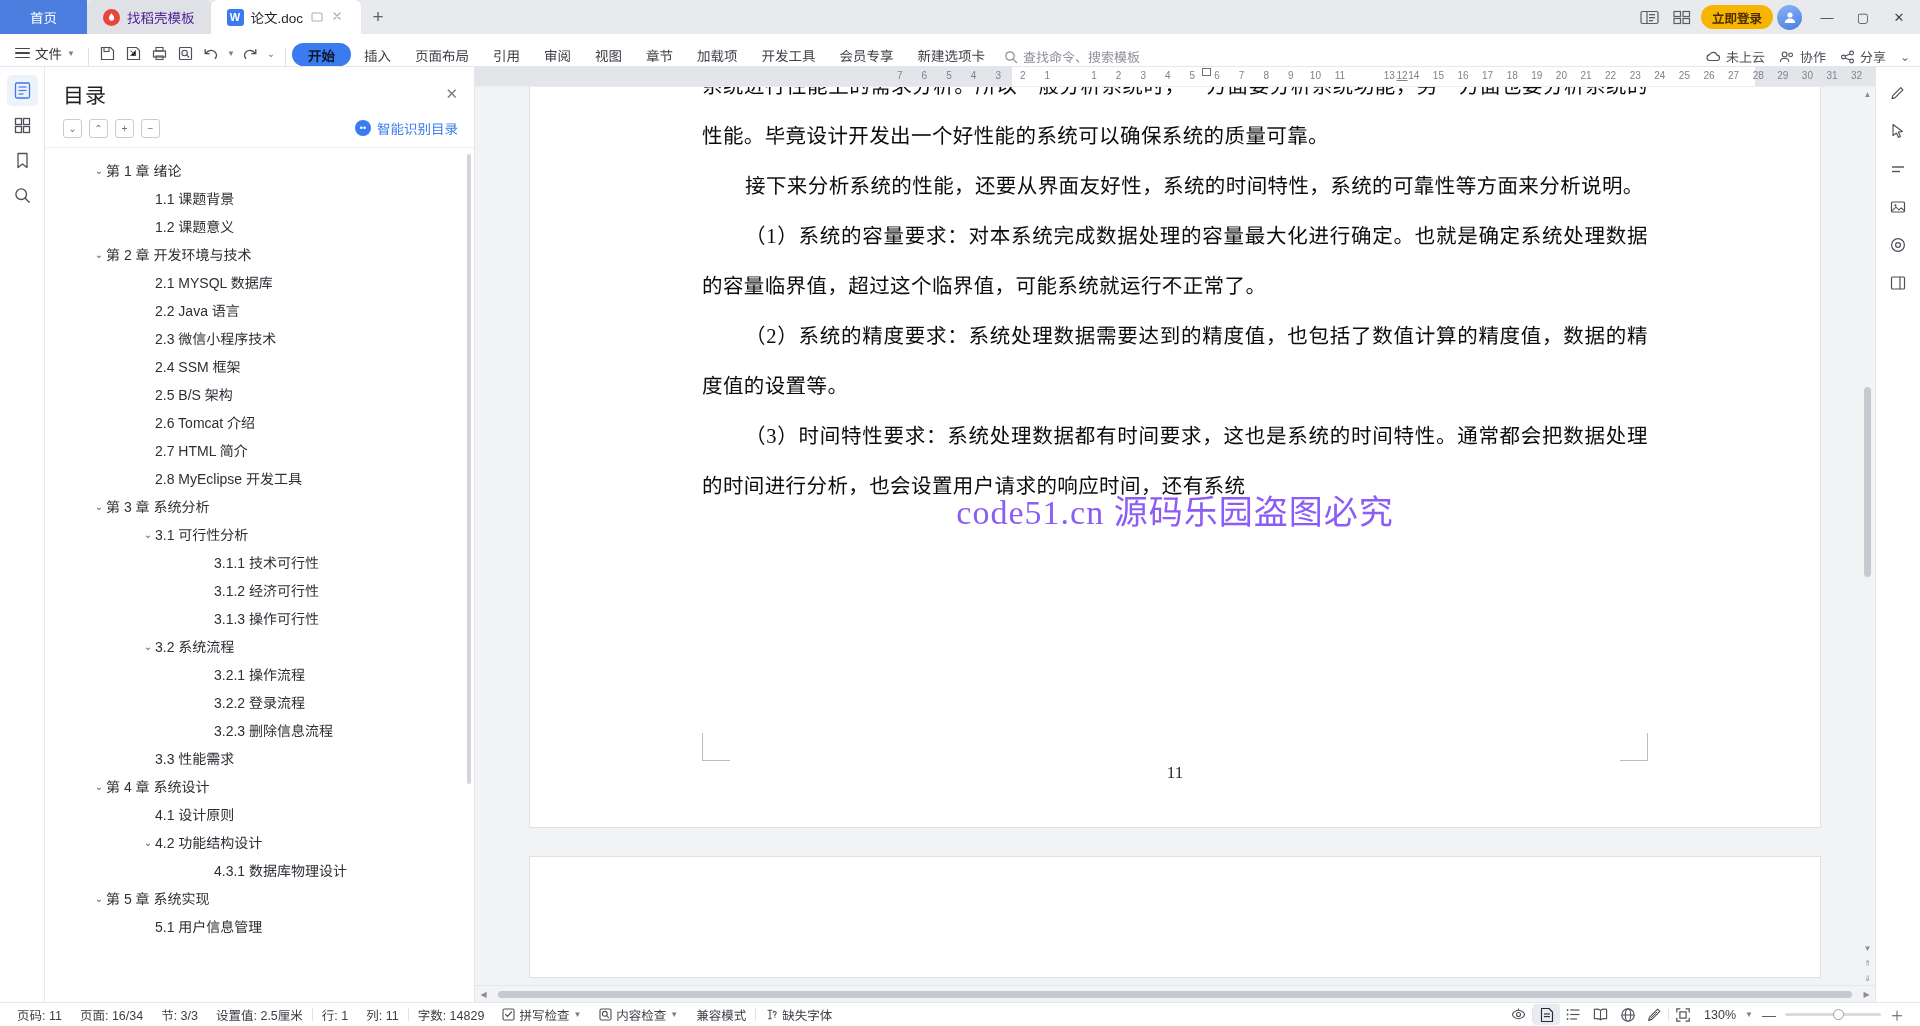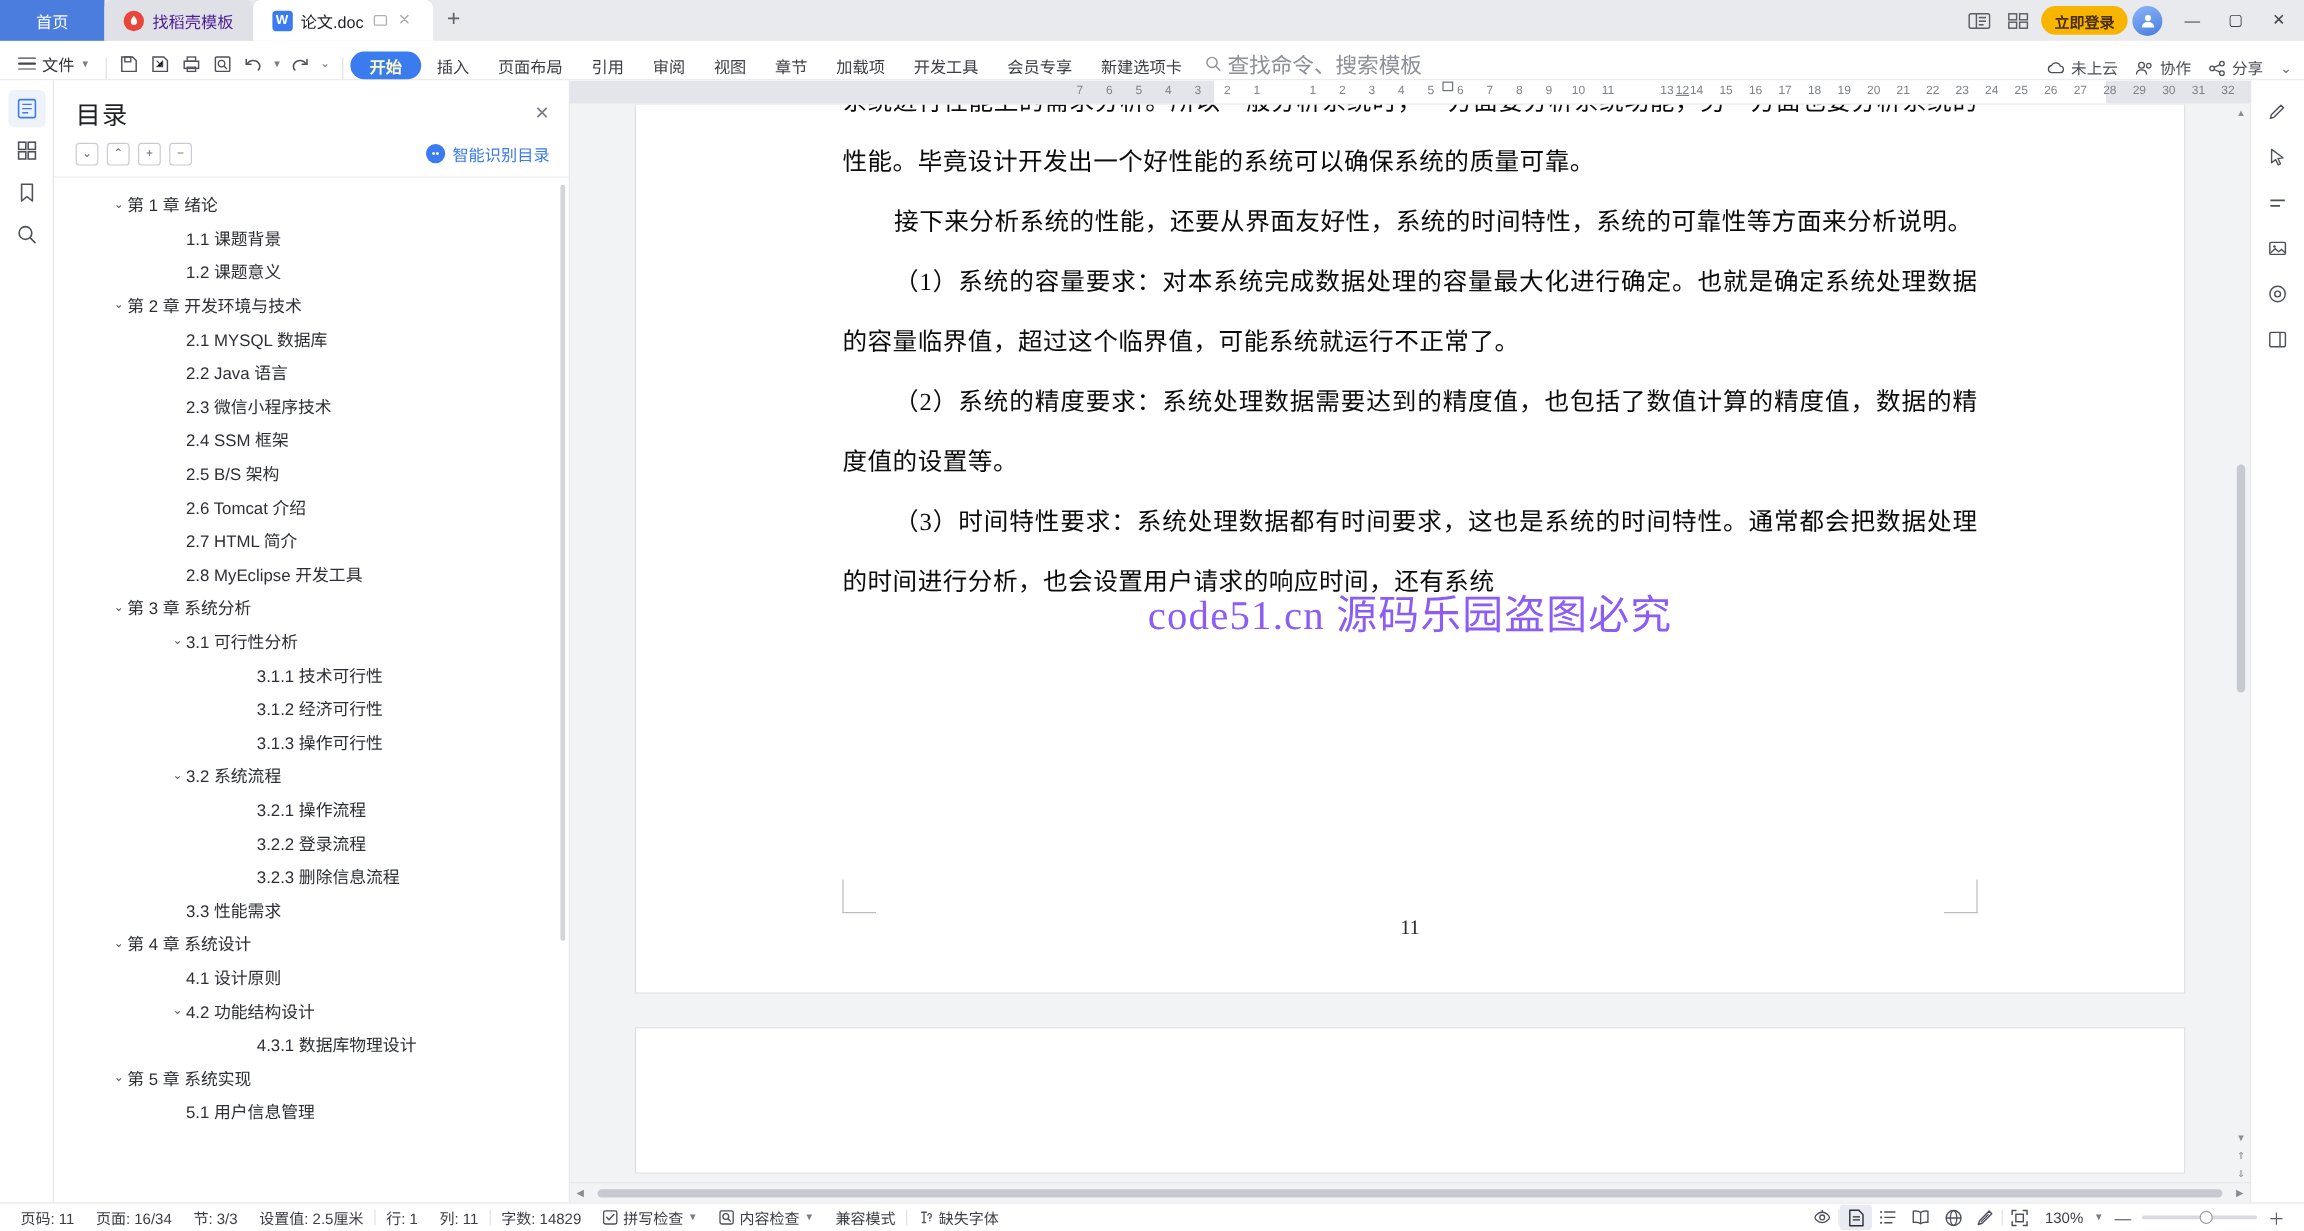--- a/index.html
+++ b/index.html
@@ -39,22 +39,22 @@
   .ribbon{ height:33px; background:#fff; display:flex; align-items:flex-end; gap:0; flex:0 0 33px;
         border-bottom:1px solid #e6e7ea; padding-left:8px;}
   .rb-file{ display:flex;align-items:center;gap:5px;padding:0 7px;height:26px;font-size:13.5px;color:#33353b;}
   .hamb{ display:inline-flex;flex-direction:column;gap:3px;width:15px;}
   .hamb i{ display:block;height:1.6px;background:#44464d;border-radius:1px;}
   .caret{ font-size:8px; color:#7a7d85; }
   .rb-sep{ width:1px;height:18px;background:#e0e1e5;margin:0 6px;}
   .qicon{ width:26px;height:26px;display:flex;align-items:center;justify-content:center;color:#4d5058;}
   .rtab{ padding:0 11px;height:23px;display:flex;align-items:center;font-size:13.5px;color:#3c3e45;border-radius:12px;
         white-space:nowrap;}
-  .rtab.sel{ background:#3a7bf0;color:#fef9c3;font-weight:600;padding:0 16px;}
-  .rsearch{ display:flex;align-items:center;gap:5px;color:#8d9099;font-size:18px;margin-left:8px;white-space:nowrap;}
+  .rtab.sel{ background:#3a7bf0;color:#0f172a;font-weight:600;padding:0 16px;}
+  .rsearch{ display:flex;align-items:center;gap:5px;color:#8d9099;font-size:13px;margin-left:8px;white-space:nowrap;}
   .ribbon-right{ margin-left:auto;display:flex;align-items:center;gap:14px;padding-right:10px;color:#4d5058;font-size:13px;}
   .rr-item{ display:flex;align-items:center;gap:5px;white-space:nowrap;}
 
   
   .main{ flex:1 1 auto; display:flex; min-height:0; background:#f2f3f5;}
   .leftrail{ width:45px;background:#fff;border-right:1px solid #e6e7ea;display:flex;flex-direction:column;
         align-items:center;padding-top:8px;gap:4px;flex:0 0 45px;}
   .rail-btn{ width:31px;height:31px;display:flex;align-items:center;justify-content:center;border-radius:5px;color:#4d5058;}
   .rail-btn.on{ background:#eef2fb;color:#3a7bf0;}
 

